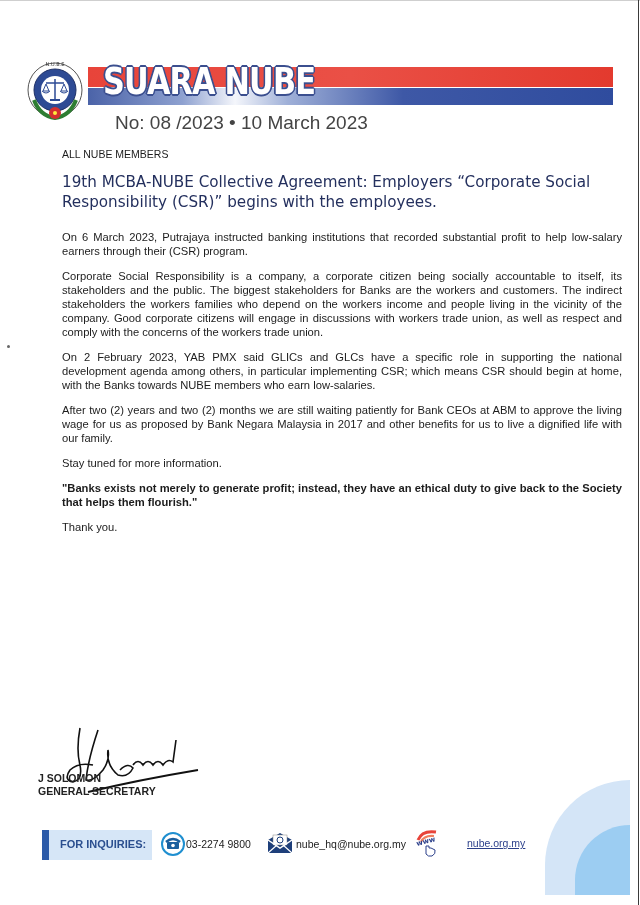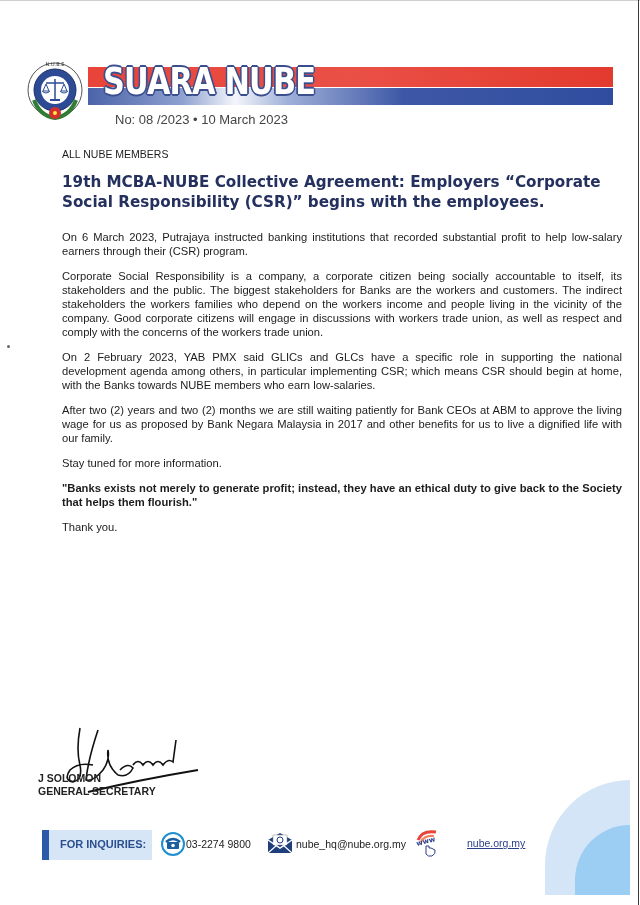--- a/index.html
+++ b/index.html
@@ -12,28 +12,28 @@
 
   
   .logo { position: absolute; left: 24px; top: 60px; width: 62px; height: 62px; }
   .bar-red { position: absolute; left: 88px; top: 67px; width: 525px; height: 20px;
     background: linear-gradient(90deg, #e8443a 0%, #ea5046 50%, #e33a2e 100%); }
   .bar-blue { position: absolute; left: 88px; top: 88px; width: 525px; height: 17px;
     background: linear-gradient(90deg, #4b63a8 0%, #8ea1d0 18%, #f4f6fb 28%, #9fb0d8 38%, #3e58a6 60%, #2f4c9e 100%); }
   .masthead { position: absolute; left: 103px; top: 60px; font-family: "DejaVu Sans", sans-serif;
     font-weight: bold; font-size: 37px; letter-spacing: -1px; color: #ffffff; transform: scaleX(0.82); transform-origin: left top;
     text-shadow: -2px 0 #3b4f8f, 2px 0 #3b4f8f, 0 -2px #3b4f8f, 0 2px #3b4f8f, -1px -1px #3b4f8f, 1px 1px #3b4f8f, -1px 1px #3b4f8f, 1px -1px #3b4f8f; }
-  .issue { position: absolute; left: 115px; top: 112px; font-size: 13px; color: #444; font-family: "Liberation Sans", sans-serif; }
+  .issue { position: absolute; left: 115px; top: 112px; font-size: 19px; color: #444; font-family: "Liberation Sans", sans-serif; }
 
   
   .content { position: absolute; left: 38px; top: 147px; width: 560px; font-family: "Liberation Sans", sans-serif; font-size: 11.2px; line-height: 14px; color: #1c1c1c; margin-left: 24px; }
   .content p { margin: 0 0 11px 0; text-align: justify; }
   .addressee { margin-bottom: 11px; font-size: 10.5px; }
   .salutation { margin-bottom: 23px !important; }
-  .headline { font-family: "DejaVu Sans", sans-serif; font-size: 15.2px; line-height: 20px; font-weight: bold; color: #24305e; margin: 0 0 18px 0 !important; text-align: left !important; }
+  .headline { font-family: "DejaVu Sans", sans-serif; font-size: 15.2px; line-height: 20px; font-weight: normal; color: #24305e; margin: 0 0 18px 0 !important; text-align: left !important; }
   .quote { font-weight: bold; }
   .speck { position: absolute; left: 7px; top: 345px; width: 3px; height: 3px; background: #666; border-radius: 50%; }
 
   
   .signature { position: absolute; left: 58px; top: 720px; width: 150px; height: 80px; }
   .sig-name { position: absolute; left: 38px; top: 772px; font-family: "Liberation Sans", sans-serif; font-weight: bold; font-size: 10.5px; line-height: 13px; color: #222; }
 
   
   .inq-box { position: absolute; left: 42px; top: 830px; width: 110px; height: 30px; background: #d6e6f7; }
   .inq-stripe { position: absolute; left: 42px; top: 830px; width: 7px; height: 30px; background: #2b5aa8; }

